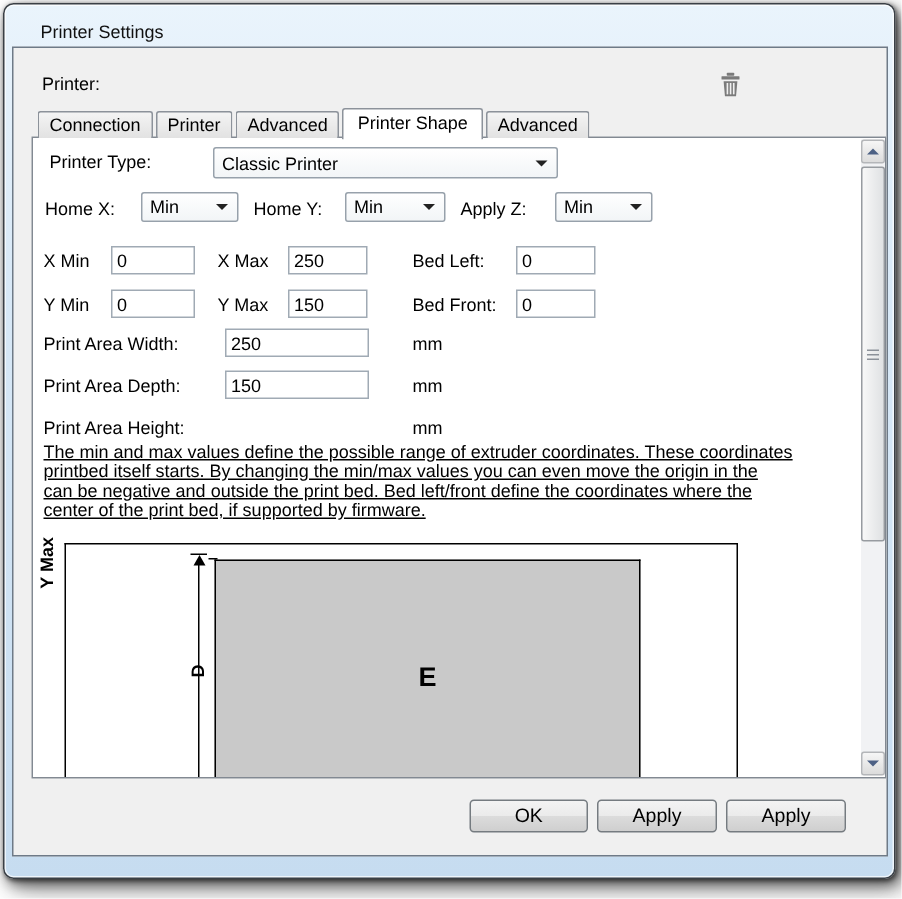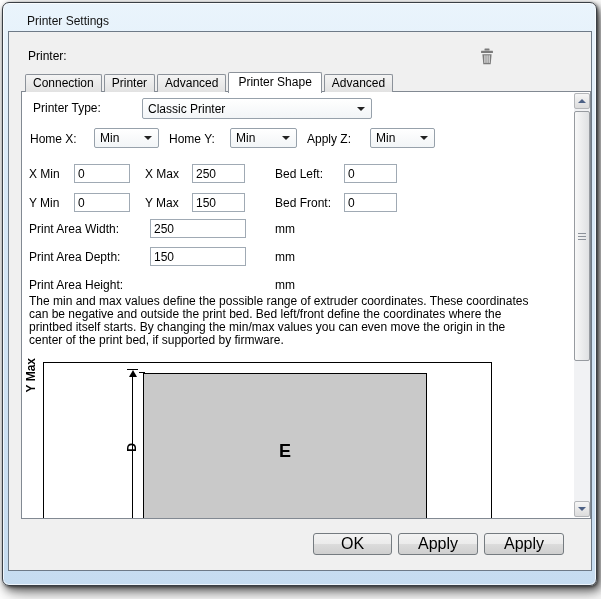--- a/index.html
+++ b/index.html
@@ -29,21 +29,21 @@
   
   .trash{position:absolute;left:470px;top:16px;width:16px;height:17px;}
   
   .tabstrip{position:absolute;left:16px;top:39px;height:21px;display:flex;align-items:flex-end;z-index:3;}
   .tab{background:linear-gradient(#f4f4f4,#e2e2e2);border:1px solid #8c929a;border-bottom:none;
        border-radius:2px 2px 0 0;height:18px;line-height:17px;padding:0 7px;margin-right:2px;white-space:nowrap;}
   .tab.active{background:#fff;height:21px;line-height:19px;padding:0 9px;margin-bottom:-1px;z-index:4;position:relative;}
   
   .page{position:absolute;left:12px;top:59px;width:570px;height:428px;background:#fff;
         border:1px solid #828992;z-index:1;overflow:hidden;}
-  .desc-line{position:relative;white-space:nowrap;line-height:13px;}
+  .desc-line{position:relative;white-space:nowrap;line-height:13px;text-decoration:underline;}
   
   .diag-outer{position:absolute;left:21px;top:270px;right:98px;bottom:0;
               border-top:1px solid #000;border-left:1px solid #000;border-right:1px solid #000;background:#fff;}
   .bed{position:absolute;left:121px;top:281px;width:284px;bottom:0;background:#c9c9c9;
        border-top:1px solid #000;border-left:1px solid #000;border-right:1px solid #000;}
   .vtext{writing-mode:vertical-rl;transform:rotate(180deg);font-weight:bold;white-space:nowrap;}
   .dimline{position:absolute;left:110px;top:283px;bottom:0;width:1px;background:#000;}
   .dimtbar{position:absolute;left:105px;top:277px;width:11px;height:1px;background:#000;}
   .dimdash{position:absolute;left:117px;top:280px;width:6px;height:1px;background:#000;}
   .dimhead{position:absolute;left:107px;top:278px;width:0;height:0;
@@ -56,21 +56,21 @@
           border-left:4px solid transparent;border-right:4px solid transparent;border-bottom:4px solid #4d6185;}
   .tri-dn{position:absolute;left:50%;top:50%;margin:-2px 0 0 -4px;width:0;height:0;
           border-left:4px solid transparent;border-right:4px solid transparent;border-top:4px solid #4d6185;}
   .sthumb{position:absolute;left:0;top:18px;width:16px;height:250px;
           background:linear-gradient(90deg,#f8f8f8,#dfe1e3);border:1px solid #979ba0;border-radius:2px;}
   .grip{position:absolute;left:3px;top:50%;margin-top:-3px;width:8px;height:1px;background:#8b9199;
         box-shadow:0 3px 0 #8b9199,0 6px 0 #8b9199;}
   
   .btn{position:absolute;width:80px;height:22px;border:1px solid #757b80;border-radius:3px;
        background:linear-gradient(#f3f3f3 0%,#ebebeb 50%,#dcdcdc 50%,#cfcfcf 100%);
-       font-family:"Liberation Sans",sans-serif;font-size:16px;text-align:center;line-height:20px;padding:0;}
+       font-family:"Liberation Sans",sans-serif;font-size:13px;text-align:center;line-height:20px;padding:0;}
 </style>
 </head>
 <body>
 
 <div class="canvas">
   <div class="win">
     <div class="titlebar">Printer Settings</div>
 
     <div class="client">
 
@@ -138,22 +138,22 @@
 
         <div class="lbl" style="left:7px;top:157px;">Print Area Depth:</div>
         <input class="tin" style="left: 128px; top: 155px; width: 96px; height: 19px;" value="150">
         <div class="lbl" style="left:253px;top:157px;">mm</div>
 
         <div class="lbl" style="left:7px;top:185px;">Print Area Height:</div>
         <div class="lbl" style="left:253px;top:185px;">mm</div>
 
         <div style="position:absolute;left:7px;top:203px;">
           <div class="desc-line">The min and max values define the possible range of extruder coordinates. These coordinates</div>
+          <div class="desc-line">printbed itself starts. By changing the min/max values you can even move the origin in the</div>
           <div class="desc-line">can be negative and outside the print bed. Bed left/front define the coordinates where the</div>
-          <div class="desc-line">printbed itself starts. By changing the min/max values you can even move the origin in the</div>
           <div class="desc-line">center of the print bed, if supported by firmware.</div>
         </div>
 
         <div style="position:absolute;left:1px;top:266px;width:16px;height:48px;text-align:center;">
           <span class="vtext">Y Max</span>
         </div>
         <div class="diag-outer"></div>
         <div class="bed"></div>
         <div class="dimtbar"></div>
         <div class="dimdash"></div>

